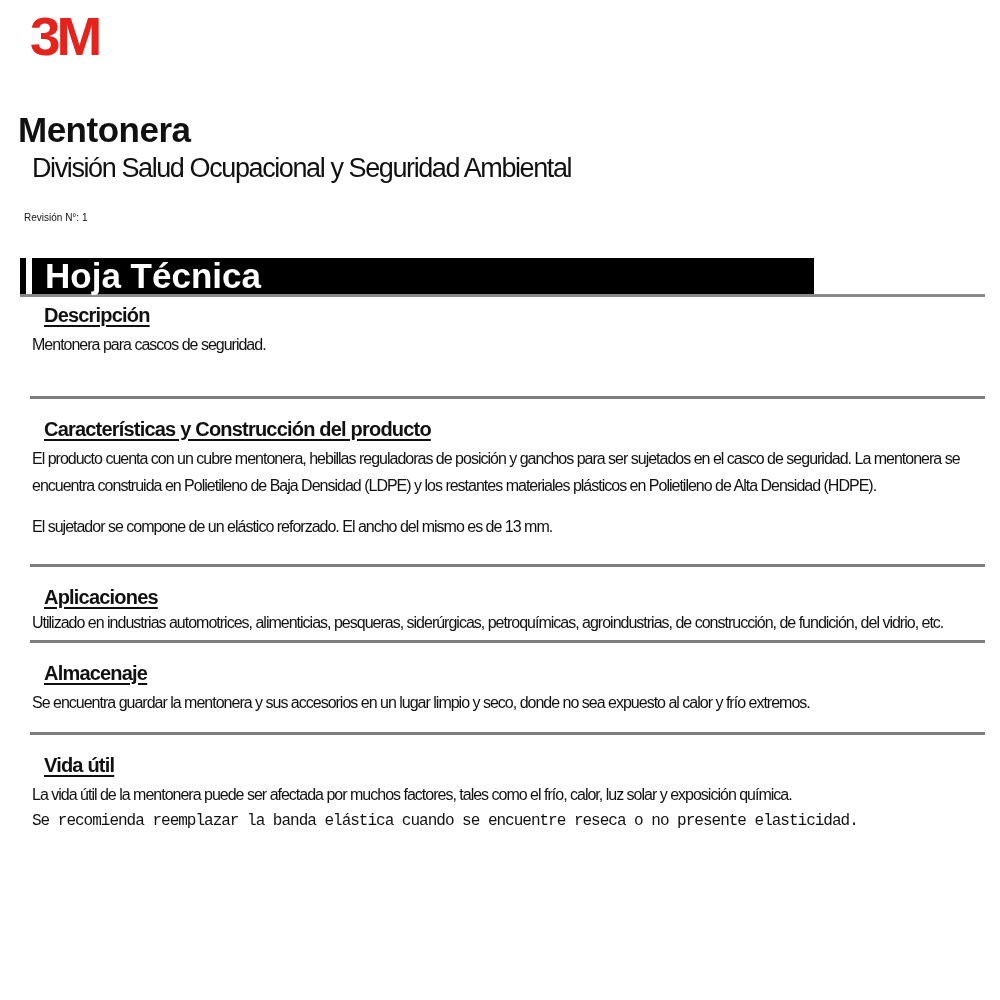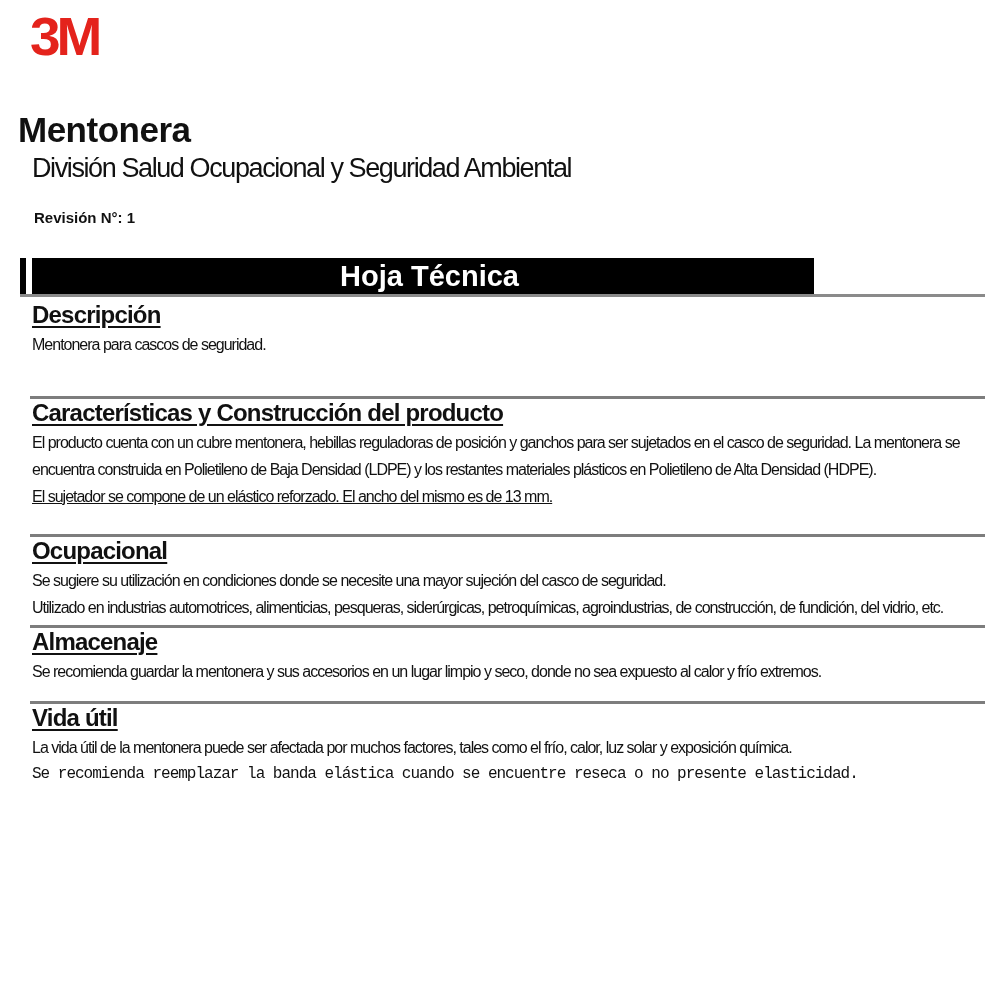--- a/index.html
+++ b/index.html
@@ -45,60 +45,58 @@
     line-height: 40px;
   }
   .doc-subtitle {
     margin: 0 0 0 32px;
     font-size: 27px;
     font-weight: normal;
     letter-spacing: -1.4px;
     line-height: 37px;
   }
   .revision {
-    margin: 21px 0 0 34px;
-    font-size: 15px;
+    margin: 21px 0 0 24px;
+    font-size: 10px;
     line-height: 20px;
-    font-weight: bold;
   }
 
   
   .banner-wrap {
     margin: 30px 15px 0 20px;          
     height: 39px;
     border-bottom: 3px solid #8a8a8a;
     display: flex;
     align-items: stretch;
   }
   .banner-tick {
     width: 6px;
     background: var(--banner_bg);
   }
   .banner-gap { width: 6px; }
   .banner-main {
     width: 782px;
     background: var(--banner_bg);
     color: var(--banner_fg);
-    font-size: 29px;
+    font-size: 35px;
     font-weight: bold;
     line-height: 36px;
     padding-left: 13px;
-    text-align: center;
   }
 
   
   .content {
     margin: 0 15px 0 30px;             
     width: 955px;
   }
-  .sec { border-top: 3px solid var(--rule_gray); padding-top: 2px; }
+  .sec { border-top: 3px solid var(--rule_gray); padding-top: 18px; }
   .sec.first { border-top: none; padding-top: 6px; }
   .sec h2 {
-    margin: 0 0 0 2px;
-    font-size: 24px;
+    margin: 0 0 0 14px;
+    font-size: 20px;
     font-weight: bold;
     letter-spacing: -0.8px;
     line-height: 24px;
     text-decoration: underline;
     text-decoration-thickness: 2px;
     text-underline-offset: 3px;
     display: inline-block;
   }
   .sec p {
     margin: 4px 0 0 2px;
@@ -135,32 +133,31 @@
   <div class="content">
 
     <div class="sec first sec-desc">
       <h2>Descripción</h2>
       <p>Mentonera para cascos de seguridad.</p>
     </div>
 
     <div class="sec sec-caracteristicas">
       <h2>Características y Construcción del producto</h2>
       <p>El producto cuenta con un cubre mentonera, hebillas reguladoras de posición y ganchos para ser sujetados en el casco de seguridad. La mentonera se encuentra construida en Polietileno de Baja Densidad (LDPE) y los restantes materiales plásticos en Polietileno de Alta Densidad (HDPE).</p>
-      <p style="margin-top:0;text-decoration:underline;">El sujetador se compone de un elástico reforzado. El ancho del mismo es de 13 mm.</p>
+      <p style="margin-top:14px;">El sujetador se compone de un elástico reforzado. El ancho del mismo es de 13 mm.</p>
     </div>
 
     <div class="sec sec-aplicaciones">
-      <h2>Ocupacional</h2>
-      <p>Se sugiere su utilización en condiciones donde se necesite una mayor sujeción del casco de seguridad.</p>
+      <h2>Aplicaciones</h2>
       <p style="margin-top:0;">Utilizado en industrias automotrices, alimenticias, pesqueras, siderúrgicas, petroquímicas, agroindustrias, de construcción, de fundición, del vidrio, etc.</p>
     </div>
 
     <div class="sec sec-almacenaje">
       <h2>Almacenaje</h2>
-      <p>Se recomienda guardar la mentonera y sus accesorios en un lugar limpio y seco, donde no sea expuesto al calor y frío extremos.</p>
+      <p>Se encuentra guardar la mentonera y sus accesorios en un lugar limpio y seco, donde no sea expuesto al calor y frío extremos.</p>
     </div>
 
     <div class="sec sec-vida">
       <h2>Vida útil</h2>
       <p>La vida útil de la mentonera puede ser afectada por muchos factores, tales como el frío, calor, luz solar y exposición química.</p>
       <p style="margin-top:0;font-family:Liberation Mono, monospace;">Se recomienda reemplazar la banda elástica cuando se encuentre reseca o no presente elasticidad.</p>
     </div>
 
 
   </div>

